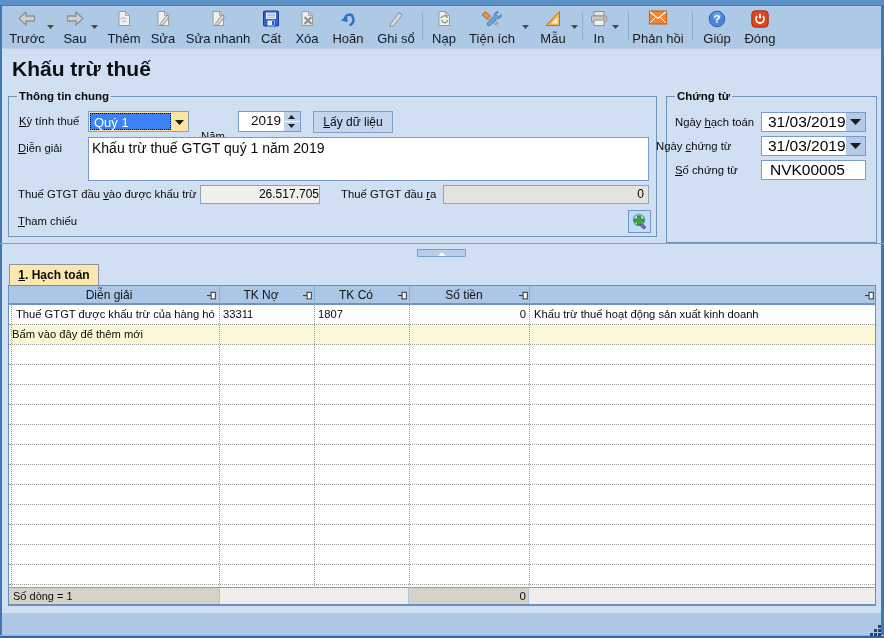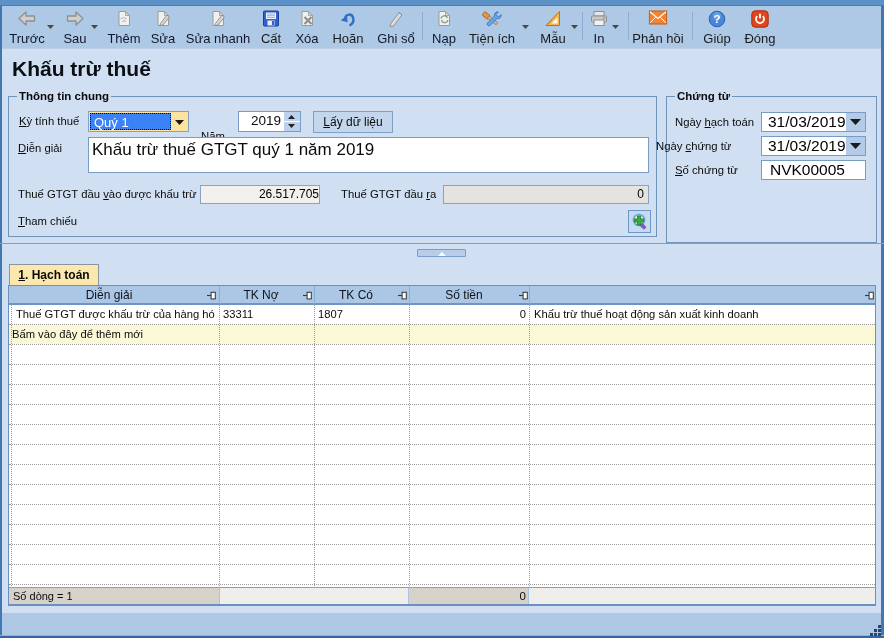--- a/index.html
+++ b/index.html
@@ -216,21 +216,21 @@
         <path d="M0 4 L7 4 L3.5 0 Z" fill="#222"></path>
       </svg>
     <div class="abs" style="left:0; top:9px; width:16px; height:1px; background:#fff;"></div>
     <svg class="abs" style="left:4px; top:12px;" width="7" height="4">
         <path d="M0 0 L7 0 L3.5 4 Z" fill="#222"></path>
       </svg>
   </div>
 </div>
 <div class="abs" style="left:313px; top:111px; width:80px; height:22px; background:#c3d6eb; border:1px solid #7f9fc6; text-align:center; font-size:12px; line-height:21px; color:#0c0c0c;"><u>L</u>ấy dữ liệu</div>
 <div class="lbl" style="left:18px; top:142px;"><u>D</u>iễn giải</div>
-<div class="inp" style="left:88px; top:137px; width:561px; height:36px; font-size:17px; padding:2px 3px; color:#0c0c0c;">Khấu trừ thuế GTGT quý 1 năm 2019</div>
+<div class="inp" style="left:88px; top:137px; width:561px; height:44px; font-size:14px; padding:2px 3px; color:#0c0c0c;">Khấu trừ thuế GTGT quý 1 năm 2019</div>
 <div class="lbl" style="left:18px; top:188px;">Thuế GTGT đầu <u>v</u>ào được khấu trừ</div>
 <div class="inp" style="left:200px; top:185px; width:120px; height:19px; background:#f1f0ec; border-color:#8ba3bd; text-align:right; font-size:12px; line-height:17px; padding-right:0;">26.517.705</div>
 <div class="lbl" style="left:341px; top:188px;">Thuế GTGT đầu <u>r</u>a</div>
 <div class="inp" style="left:443px; top:185px; width:206px; height:19px; background:#e4e3df; border-color:#8ba3bd; text-align:right; font-size:12px; line-height:17px; padding-right:4px;">0</div>
 <div class="lbl" style="left:18px; top:215px;"><u>T</u>ham chiếu</div>
 <div class="abs" style="left:628px; top:210px; width:23px; height:23px; background:#c8daee; border:1px solid #6f96c8;">
   <svg class="abs" style="left:2px; top:2px;" width="17" height="17" viewBox="0 0 17 17">
     <circle cx="8" cy="7" r="5.5" fill="#e8f4fb" stroke="#55aadf" stroke-width="1.6"></circle>
     <rect x="11" y="10" width="6" height="3.2" rx="1.4" transform="rotate(45 11 10)" fill="#7a5fd0" stroke="#5a3fb0" stroke-width="0.6"></rect>
     <path d="M5.2 7.5 h3 v-3 h3.2 v3 h3 v3.2 h-3 v3 h-3.2 v-3 h-3 z" transform="translate(-1.7,-1.6)" fill="#3faa36" stroke="#1e7a1e" stroke-width="0.8"></path>

